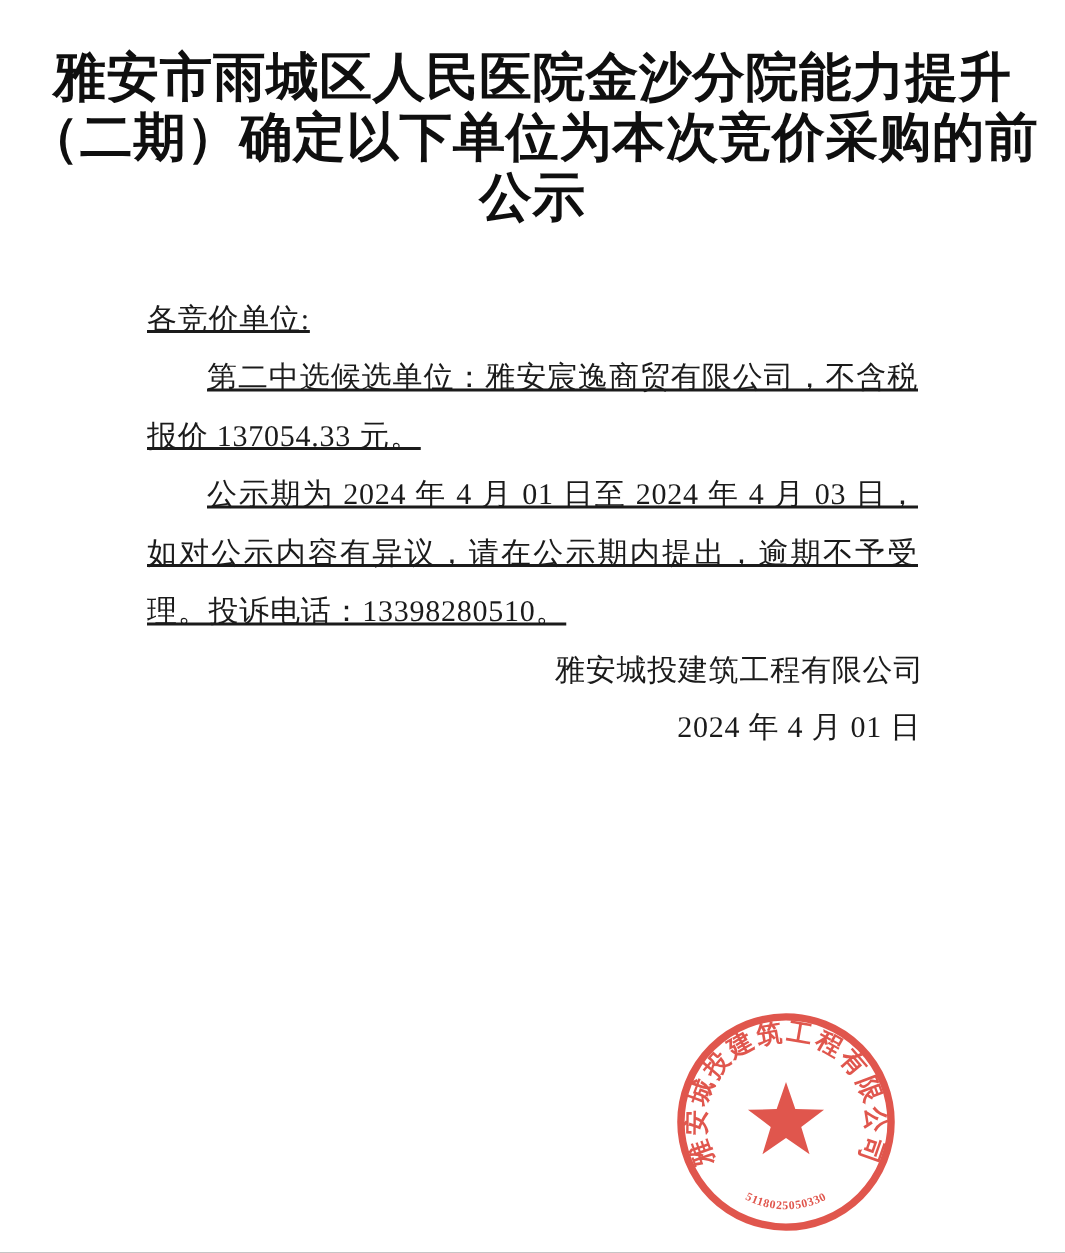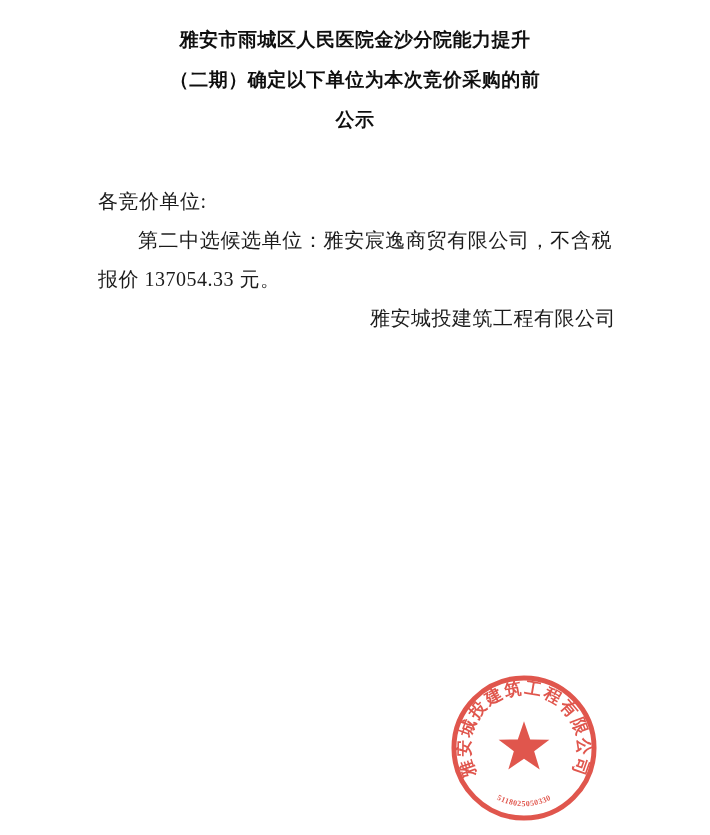--- a/index.html
+++ b/index.html
@@ -6,38 +6,38 @@
   .page{
     position:relative;
     width:710px;height:835px;
     margin:0 auto;
     background:#ffffff;
     overflow:hidden;
     color:#1b1b1b;
     font-family:"Liberation Serif","DejaVu Serif",serif;
   }
   .doc-title{
-    padding-top:20px;
+    padding-top:32px;
     text-align:center;
     font-family:"Liberation Sans","DejaVu Sans",sans-serif;
     font-weight:700;
-    font-size:19px;
+    font-size:35px;
     line-height:40px;
     color:#0f0f0f;
     letter-spacing:.5px;
   }
   .body-text{
     margin-top:42px;
     padding:0 98px;
     font-size:20px;
     line-height:39px;
     text-align:justify;
     letter-spacing:.5px;
   }
-  .body-text p{margin:0;}
+  .body-text p{margin:0;text-decoration:underline;}
   .body-text p.indent{text-indent:2em;}
   .signature{
     padding:0 94px 0 0;
     text-align:right;
     font-size:20px;
     line-height:38px;
     letter-spacing:.5px;
   }
   .signature .sig-date{padding-right:2px;}
   .stamp{
@@ -73,24 +73,26 @@
 
   <div class="doc-title">
     <div>雅安市雨城区人民医院金沙分院能力提升</div>
     <div>（二期）确定以下单位为本次竞价采购的前</div>
     <div>公示</div>
   </div>
 
   <div class="body-text">
     <p>各竞价单位:</p>
     <p class="indent">第二中选候选单位：雅安宸逸商贸有限公司，不含税报价 137054.33 元。</p>
+    <p class="indent">公示期为 2024 年 4 月 01 日至 2024 年 4 月 03 日，如对公示内容有异议，请在公示期内提出，逾期不予受理。投诉电话：13398280510。</p>
   </div>
 
   <div class="signature">
     <div class="sig-company">雅安城投建筑工程有限公司</div>
+    <div class="sig-date">2024 年 4 月 01 日</div>
   </div>
 
   <div class="stamp">
     <svg viewBox="0 0 150 150" xmlns="http://www.w3.org/2000/svg">
       <defs>
         <path id="seal-arc-path" d="M 26.4,100.8 A 55,55 0 1 1 123.6,100.8" fill="none"></path>
         <path id="seal-serial-path" d="M 38.7,121.5 A 59,59 0 0 0 111.3,121.5" fill="none"></path>
       </defs>
       <circle class="seal-ring" cx="75" cy="75" r="71"></circle>
       <polygon class="seal-star" points="75,48 81.3,66.3 100.7,66.7 85.3,78.3 90.9,96.8 75,85.8 59.1,96.8 64.7,78.3 49.3,66.7 68.7,66.3"></polygon>

